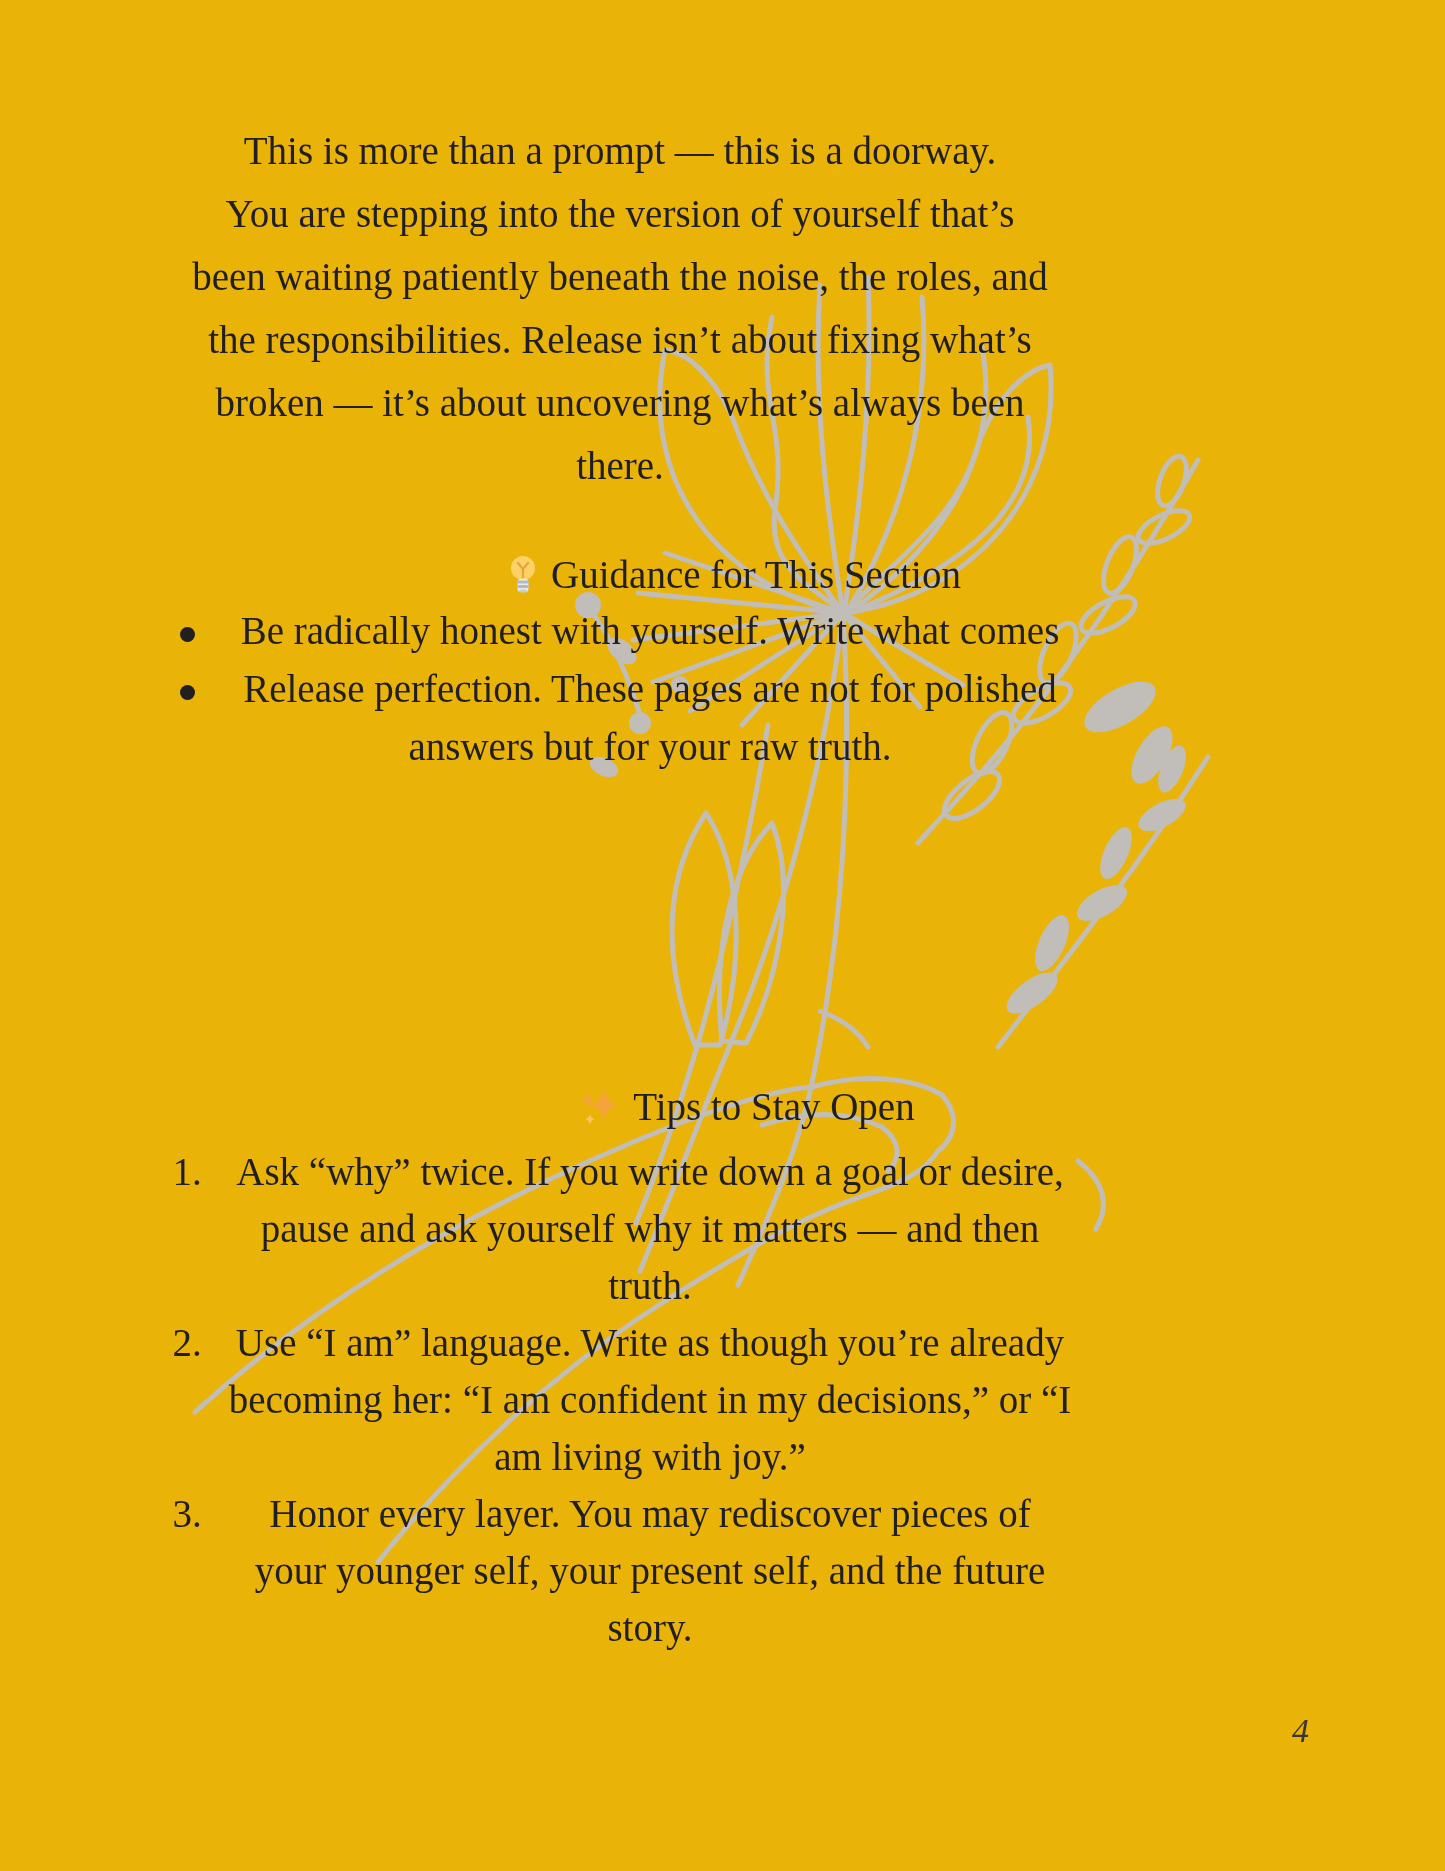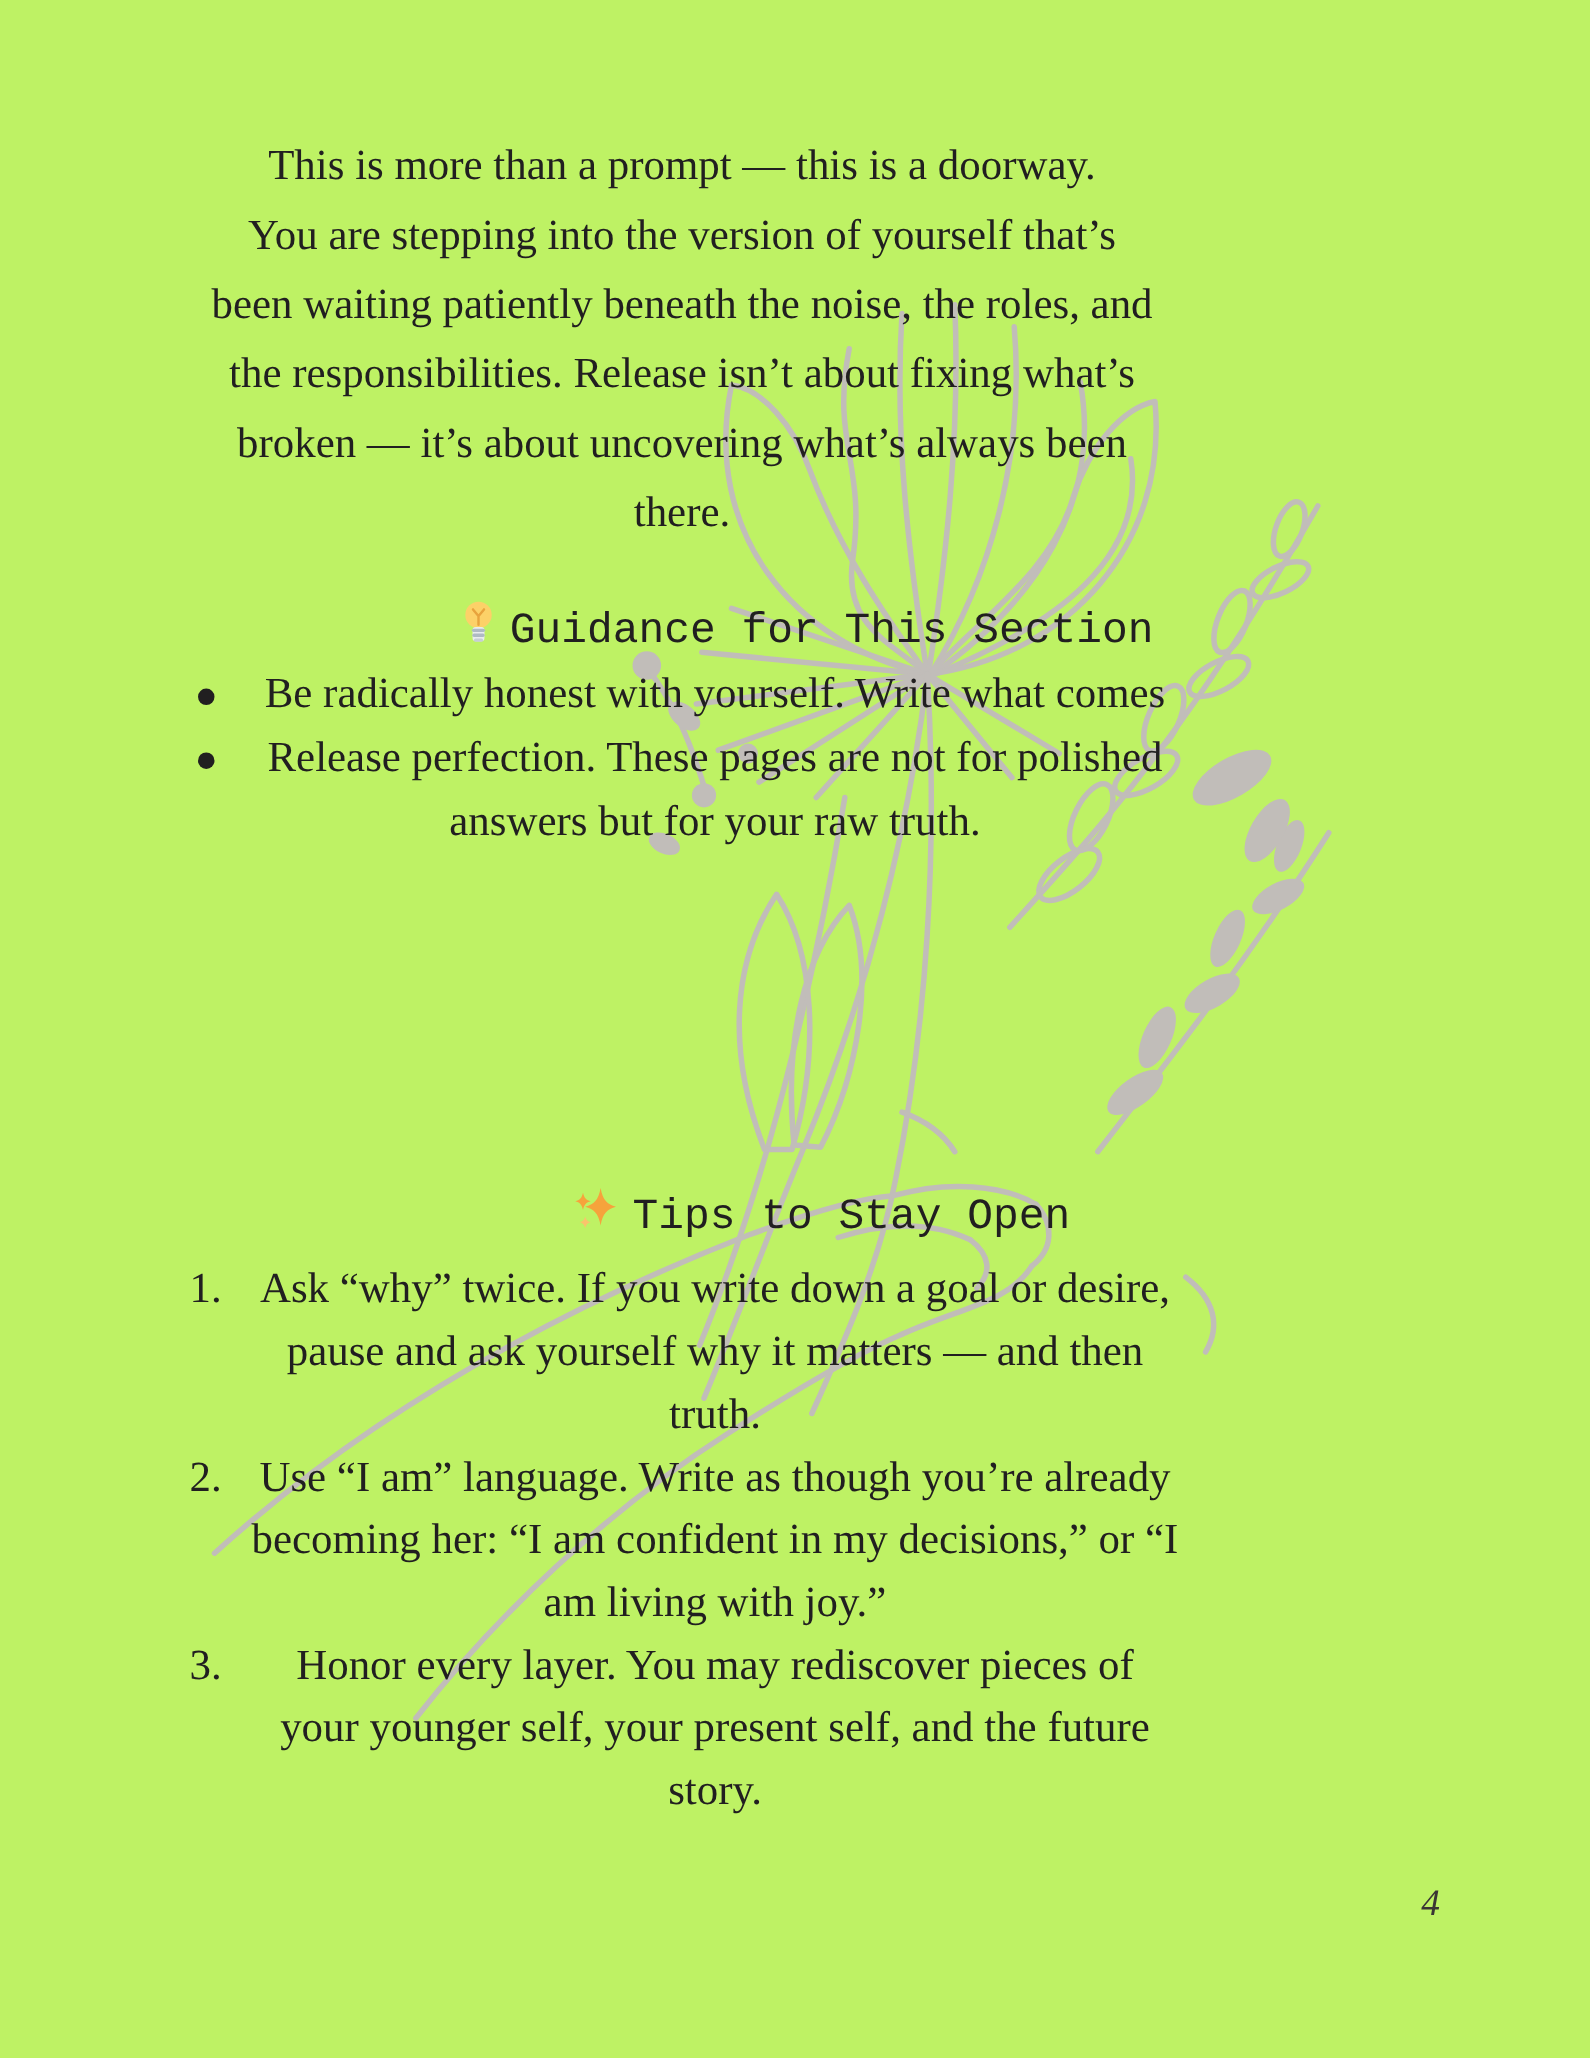--- a/index.html
+++ b/index.html
@@ -1,32 +1,32 @@
 <!DOCTYPE html>
 <html><head>
 <meta charset="utf-8">
 <style>
   html,body{margin:0;padding:0;background:#e8e4e1;}
   .page{
     position:relative;
     width:1445px;height:1871px;
-    background:#bef264;
+    background:#eab308;
     font-family:"Liberation Serif","DejaVu Serif",serif;
     color:#211f20;
     overflow:hidden;
   }
   .illustration{
     position:absolute;left:120px;top:255px;width:1150px;height:1460px;z-index:1;
   }
   .layer{position:absolute;left:120px;width:1000px;z-index:2;text-align:center;font-size:39px;}
   .intro{top:119px;line-height:63px;}
   .line{white-space:nowrap;}
   .heading{
     position:absolute;z-index:2;width:1000px;font-size:39px;line-height:57px;
-    display:flex;justify-content:center;align-items:flex-start;gap:14px;font-family:Liberation Mono, monospace;
+    display:flex;justify-content:center;align-items:center;gap:14px;
   }
   .h-guidance{top:546px;left:235px;}
   .h-tips{top:1078px;left:247px;}
   .emoji{display:inline-flex;align-items:center;}
   .list{position:absolute;left:120px;width:1000px;z-index:2;font-size:39px;}
   .g-list{top:602px;line-height:58px;}
   .t-list{top:1143px;line-height:57px;}
   .item{position:relative;padding-left:60px;text-align:center;}
   .marker{
     position:absolute;left:32px;top:0;width:70px;text-align:center;

